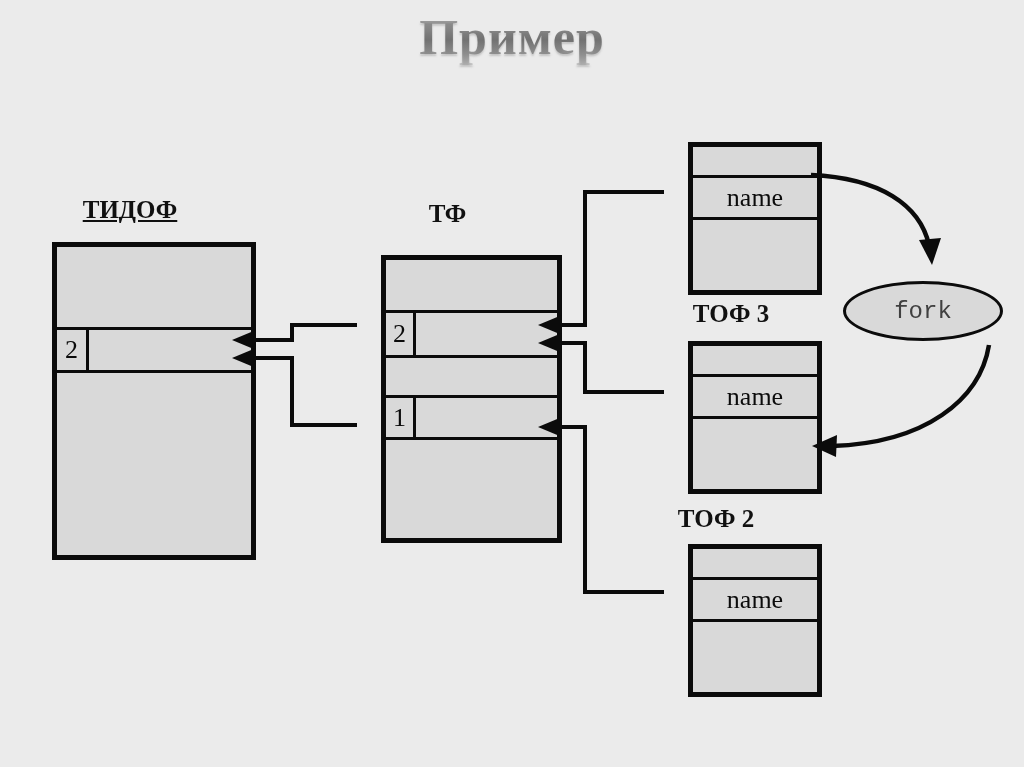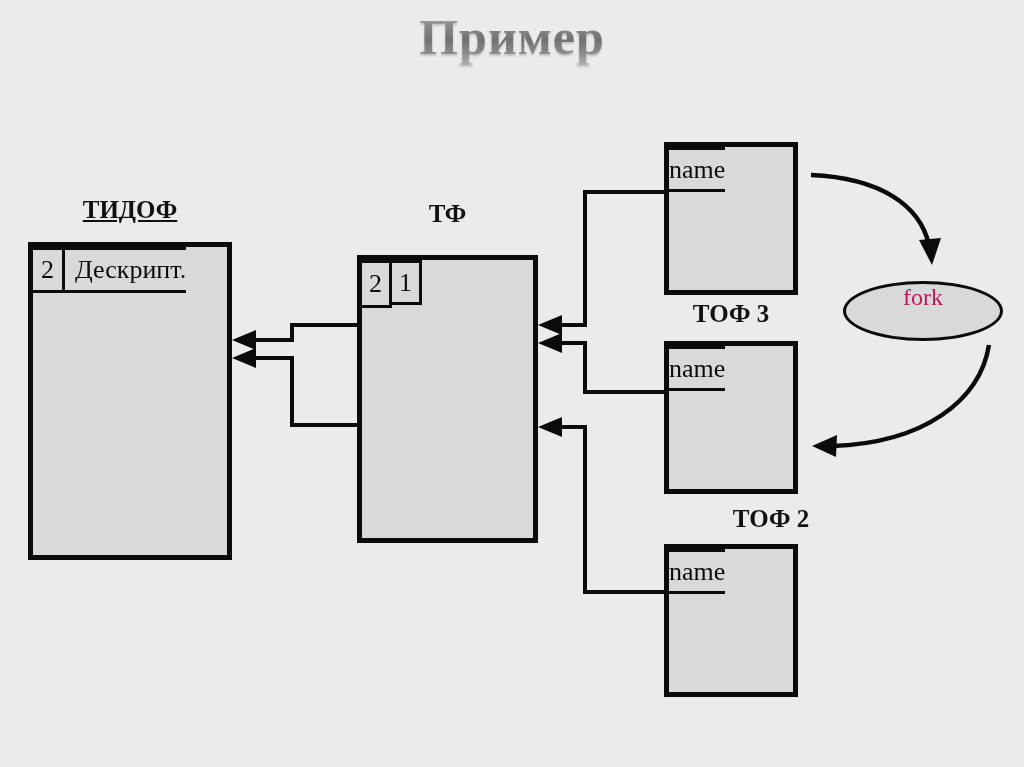--- a/index.html
+++ b/index.html
@@ -37,21 +37,22 @@
     text-shadow: 0 2px 2px rgba(120,120,120,0.35);
   }
 
   
   .struct-box {
     position: absolute;
     box-sizing: border-box;
     border: 5px solid #0b0b0b;
     background: #d9d9d9;
     display: flex;
-    flex-direction: row;
+    flex-direction: column;
+    margin-left: 24px;
   }
   .struct-box .cell {
     box-sizing: border-box;
     background: #d9d9d9;
     display: flex;
     align-items: center;
     position: relative;
   }
   .struct-box .cell.sep-top { border-top: 3px solid #0b0b0b; }
   .struct-box .cell.sep-bottom { border-bottom: 3px solid #0b0b0b; }
@@ -94,23 +95,25 @@
     position: absolute;
     left: 843px;
     top: 281px;
     width: 160px;
     height: 60px;
     box-sizing: border-box;
     border: 3px solid #0b0b0b;
     border-radius: 50%;
     background: #d9d9d9;
     display: flex;
+    align-items: center;
     justify-content: center;
     font-size: 24px;
-    color: #be185d;
+    color: #404040;
+    font-family: Liberation Mono, monospace;
   }
 
   
   #connectors {
     position: absolute;
     left: 0;
     top: 0;
     width: 1024px;
     height: 767px;
     pointer-events: none;
@@ -128,21 +131,20 @@
 
 <div id="slide">
 
   <div id="slide-title">Пример</div>
 
   <div class="box-caption" style="left:28px; top:196px; width:204px;text-decoration:underline;">ТИДОФ</div>
   <div class="struct-box" id="box-tidof" style="left:28px; top:242px; width:204px; height:318px;">
     <div class="cell" style="height:80px;"></div>
     <div class="cell sep-top sep-bottom" style="height:46px;">
       <div class="num" style="width:32px;">2</div>
-      <div class="txt">Дескрипт.</div>
     </div>
     <div class="cell" style="flex:1;"></div>
   </div>
 
   <div class="box-caption" style="left:357px; top:200px; width:181px;">ТФ</div>
   <div class="struct-box" id="box-tf" style="left:357px; top:255px; width:181px; height:288px;">
     <div class="cell" style="height:50px;"></div>
     <div class="cell sep-top sep-bottom" style="height:48px;">
       <div class="num" style="width:30px;">2</div>
     </div>
@@ -163,21 +165,21 @@
 
   <div class="box-caption" style="left:664px; top:300px; width:134px;">ТОФ 3</div>
   <div class="struct-box" id="box-tof3" style="left:664px; top:341px; width:134px; height:153px;">
     <div class="cell" style="height:28px;"></div>
     <div class="cell sep-top sep-bottom" style="height:45px;">
       <div class="txt center">name</div>
     </div>
     <div class="cell" style="flex:1;"></div>
   </div>
 
-  <div class="box-caption" style="left:704px; top:505px; width:134px;">ТОФ 2</div>
+  <div class="box-caption" style="left:649px; top:505px; width:134px;">ТОФ 2</div>
   <div class="struct-box" id="box-tof2" style="left:664px; top:544px; width:134px; height:153px;">
     <div class="cell" style="height:28px;"></div>
     <div class="cell sep-top sep-bottom" style="height:45px;">
       <div class="txt center">name</div>
     </div>
     <div class="cell" style="flex:1;"></div>
   </div>
 
   <div id="fork-node">
     <span>fork</span>

